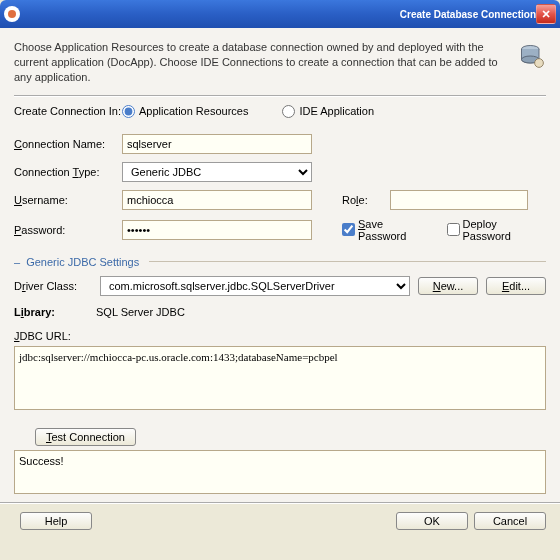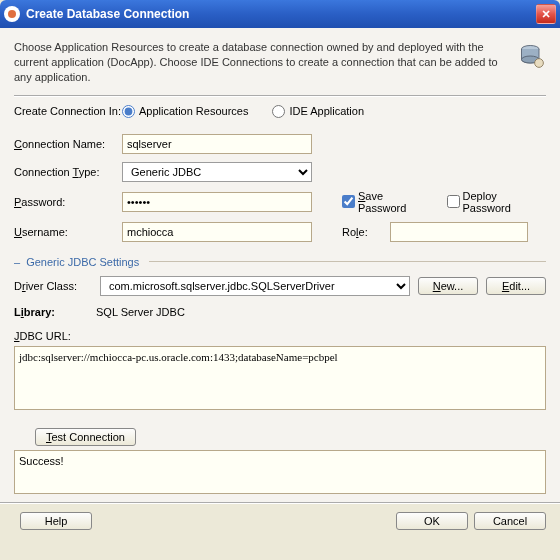--- a/index.html
+++ b/index.html
@@ -1,29 +1,29 @@
 <!DOCTYPE html>
 <html><head>
 <meta charset="utf-8">
 <style>
 * { box-sizing: border-box; margin: 0; padding: 0; font-family: Tahoma, sans-serif; font-size: 11px; }
 body { background: #ece9d8; width: 560px; height: 560px; overflow: hidden; }
 .titlebar { height: 28px; background: linear-gradient(to bottom, #3b77dd 0%, #2a5fc5 50%, #1f4fb0 100%); display: flex; align-items: center; padding: 0 4px; color: #fff; font-weight: bold; border-radius: 6px 6px 0 0; }
 .titlebar .app-icon { width: 16px; height: 16px; background: #fff; border-radius: 50%; margin-right: 6px; display: flex; align-items: center; justify-content: center; }
 .titlebar .app-icon svg { width: 10px; height: 10px; }
-.titlebar .title { flex: 1; font-size: 12px; }
+.titlebar .title { flex: 1; font-size: 10px; text-align: right; }
 .close-btn { width: 20px; height: 20px; background: linear-gradient(to bottom, #f5a09a, #e4544a, #c42b1c); border: 1px solid #fff3; border-radius: 3px; color: #fff; display: flex; align-items: center; justify-content: center; font-weight: bold; cursor: pointer; }
 .content { padding: 8px 14px; background: #f5f3ef; }
 .intro { display: flex; align-items: flex-start; padding: 4px 0 10px 0; border-bottom: 2px groove #fff; }
 .intro-text { flex: 1; color: #333; line-height: 1.35; }
 .db-icon { width: 28px; height: 28px; margin-top: 2px; }
 .row { display: flex; align-items: center; margin-top: 8px; }
 .label { width: 108px; color: #000; }
 .label u { text-decoration: underline; }
-.radio-group { display: flex; align-items: center; gap: 24px; }
+.radio-group { display: flex; align-items: center; gap: 34px; }
 .radio-opt { display: flex; align-items: center; gap: 4px; }
 input[type="text"], input[type="password"], select {
   height: 20px; border: 1px solid #b7a88a; background: #fffff5; padding: 0 4px; font-size: 11px;
 }
 .txt-wide { width: 190px; }
 .txt-role { width: 138px; }
 select.txt-wide { background: #fff; border: 1px solid #9c9c9c; }
 .select-wrap { position: relative; width: 190px; }
 .select-wrap select { width: 100%; }
 .two-col { display: flex; align-items: center; gap: 0; }
@@ -95,43 +95,43 @@
     <div class="label">Connection <u>T</u>ype:</div>
     <div class="select-wrap">
       <select class="txt-wide">
         <option>Generic JDBC</option>
       </select>
     </div>
   </div>
 
   <div class="row two-col">
     <div class="left">
+      <div class="label"><u>U</u>sername:</div>
+      <input type="text" class="txt-wide" value="mchiocca" style="">
+    </div>
+    <div class="right">
+      <div style="width:48px;">Ro<u>l</u>e:</div>
+      <input type="text" class="txt-role" value="" style="">
+    </div>
+  </div>
+
+  <div class="row two-col">
+    <div class="left">
       <div class="label"><u>P</u>assword:</div>
       <input type="text" class="txt-wide" value="••••••" style="">
     </div>
     <div class="right" style="gap:14px;">
       <label class="chk">
         <input type="checkbox" checked="" style="">
         <span><u>S</u>ave Password</span>
       </label>
       <label class="chk">
         <input type="checkbox" style="">
         <span>Deploy Password</span>
       </label>
-    </div>
-  </div>
-
-  <div class="row two-col">
-    <div class="left">
-      <div class="label"><u>U</u>sername:</div>
-      <input type="text" class="txt-wide" value="mchiocca" style="">
-    </div>
-    <div class="right">
-      <div style="width:48px;">Ro<u>l</u>e:</div>
-      <input type="text" class="txt-role" value="" style="">
     </div>
   </div>
 
   <div class="section-hdr">
     <span class="dash">–</span>
     <span>Generic JDBC Settings</span>
     <div class="line"></div>
   </div>
 
   <div class="driver-row">

